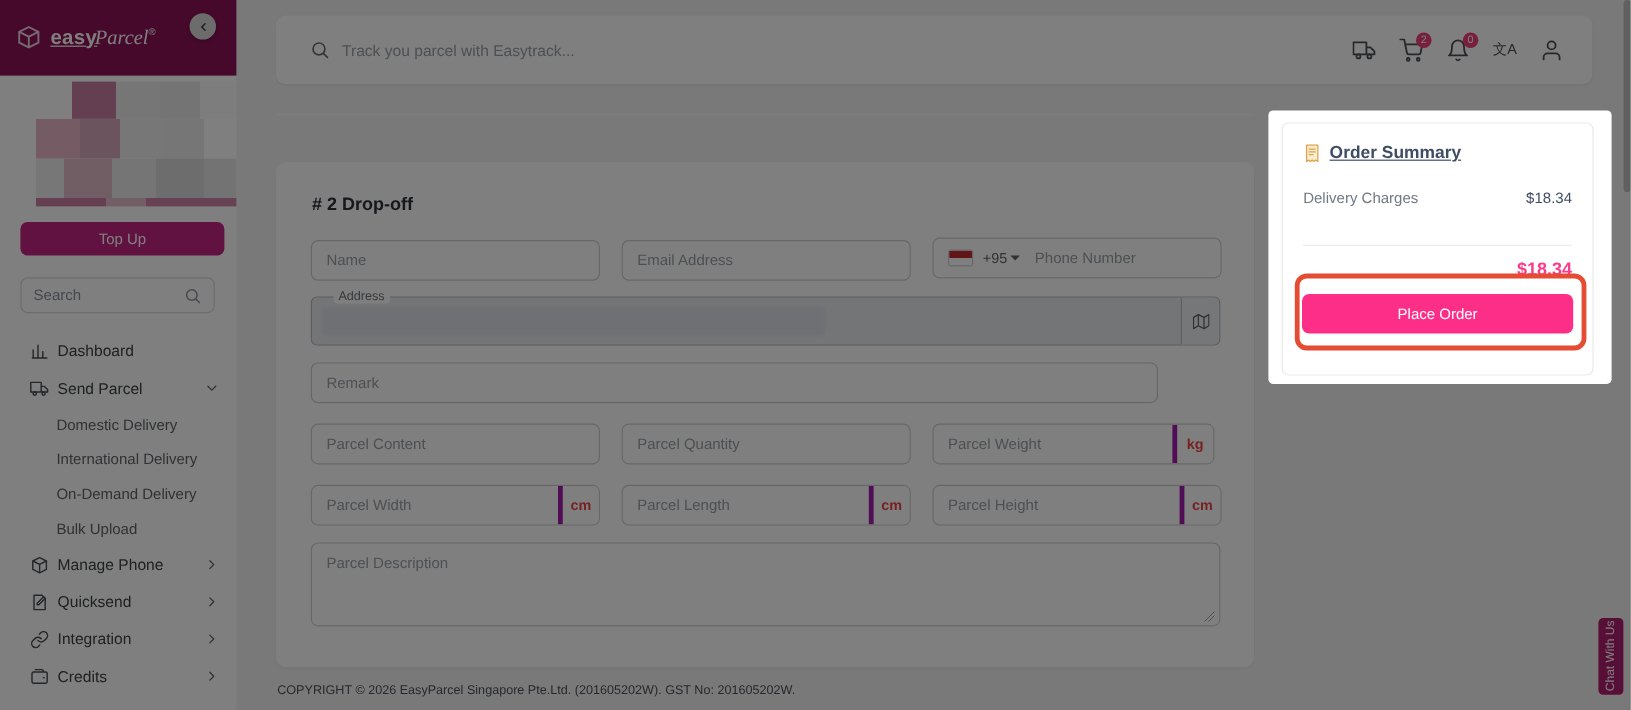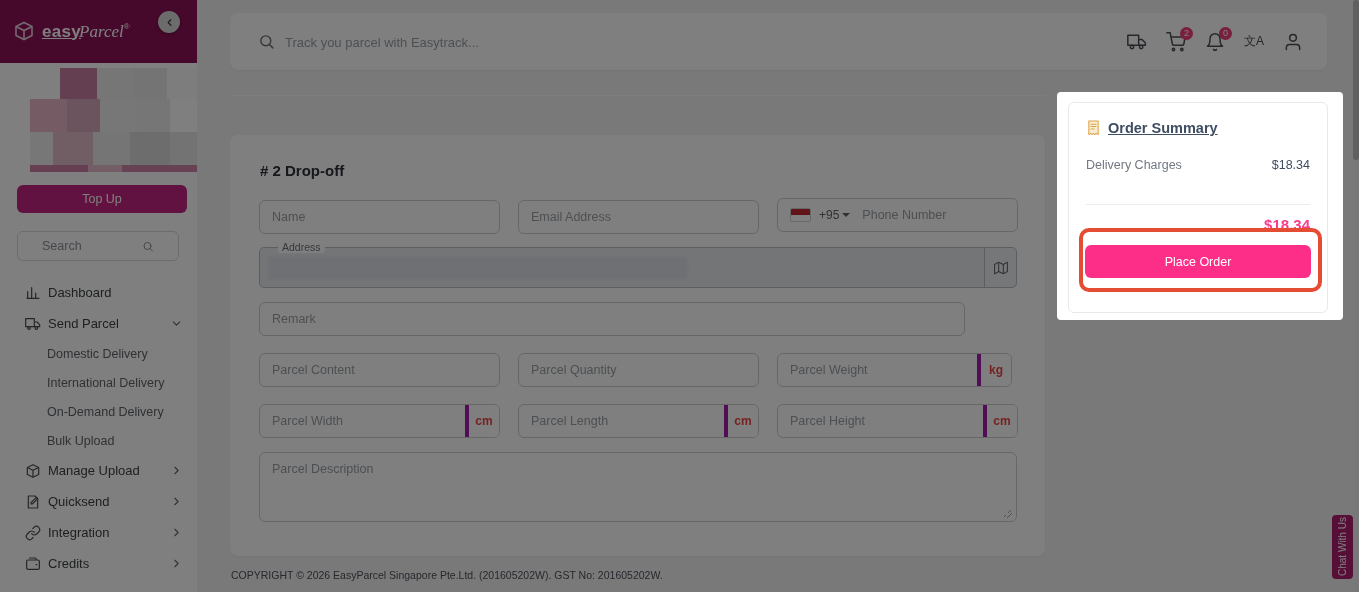--- a/index.html
+++ b/index.html
@@ -17,21 +17,21 @@
   .promo-banner { position:absolute; left:30px; top:68px; width:167px; height:104px;
     background-image:
       linear-gradient(90deg,#ffffff 0 18%,#c97fa3 18% 40%,#ededed 40% 62%,#e9e9e9 62% 82%,#fbfbfb 82% 100%),
       linear-gradient(90deg,#e8b7c9 0 22%,#d9a9bc 22% 42%,#efeff1 42% 64%,#ededee 64% 84%,#ffffff 84% 100%),
       linear-gradient(90deg,#f1eef0 0 14%,#e3bccb 14% 38%,#ebebeb 38% 60%,#dadada 60% 84%,#e6e6e6 84% 100%),
       linear-gradient(90deg,#cf7fa5 0 35%,#e7bccd 35% 55%,#cf85a8 55% 100%);
     background-size:100% 31px,100% 33px,100% 33px,100% 7px;
     background-position:0 0,0 31px,0 64px,0 97px;
     background-repeat:no-repeat; }
   .topup-btn { position:absolute; left:17px; top:185px; width:170px; height:28px; background:#c22580; color:#fff; border:none; border-radius:6px; font-size:12.5px; font-family:inherit; cursor:pointer; }
-  .side-search { position:absolute; left:17px; top:231px; width:162px; height:30px; border:1px solid #d9d9d9; border-radius:6px; background:#fff; display:flex; align-items:center; padding:0 24px; }
+  .side-search { position:absolute; left:17px; top:231px; width:162px; height:30px; border:1px solid #d9d9d9; border-radius:6px; background:#fff; display:flex; align-items:center; padding:0 10px; }
   .side-search input { border:none; outline:none; flex:1; font-size:12.5px; font-family:inherit; color:#444; width:100px; background:transparent; }
   .side-search input::placeholder { color:#8a8f98; }
   .nav { position:absolute; left:0; top:277px; width:197px; }
   .nav-item { height:31px; display:flex; align-items:center; padding:0 14px 0 25px; cursor:pointer; color:#3c4043; font-size:13px; }
   .nav-item .ni-icon { width:16px; height:16px; margin-right:7px; color:#494e53; flex:none; }
   .nav-item .ni-label { flex:1; }
   .nav-item .ni-chev { width:13px; height:13px; color:#5f6368; flex:none; }
   .nav-sub { height:29px; display:flex; align-items:center; padding-left:47px; color:#5f6368; font-size:12.5px; cursor:pointer; }
 
   
@@ -139,21 +139,21 @@
       </div>
       <div class="nav-sub">Domestic Delivery</div>
       <div class="nav-sub">International Delivery</div>
       <div class="nav-sub">On-Demand Delivery</div>
       <div class="nav-sub">Bulk Upload</div>
       <div class="nav-item">
         <svg class="ni-icon" viewBox="0 0 24 24" fill="none" stroke="currentColor" stroke-width="1.8" stroke-linejoin="round">
             <path d="M12 2.5l8.5 4.25v10.5L12 21.5l-8.5-4.25V6.75z"></path>
             <path d="M3.5 6.75L12 11l8.5-4.25M12 11v10.5"></path>
           </svg>
-        <span class="ni-label">Manage Upload</span>
+        <span class="ni-label">Manage Phone</span>
         <svg class="ni-chev" viewBox="0 0 24 24" fill="none" stroke="currentColor" stroke-width="2" stroke-linecap="round" stroke-linejoin="round">
             <path d="M9 6l6 6-6 6"></path>
           </svg>
       </div>
       <div class="nav-item">
         <svg class="ni-icon" viewBox="0 0 24 24" fill="none" stroke="currentColor" stroke-width="1.8" stroke-linejoin="round">
             <path d="M5 3h10l4 4v14H5z"></path>
             <path d="M9 13l8-8 2 2-8 8H9z"></path>
           </svg>
         <span class="ni-label">Quicksend</span>

